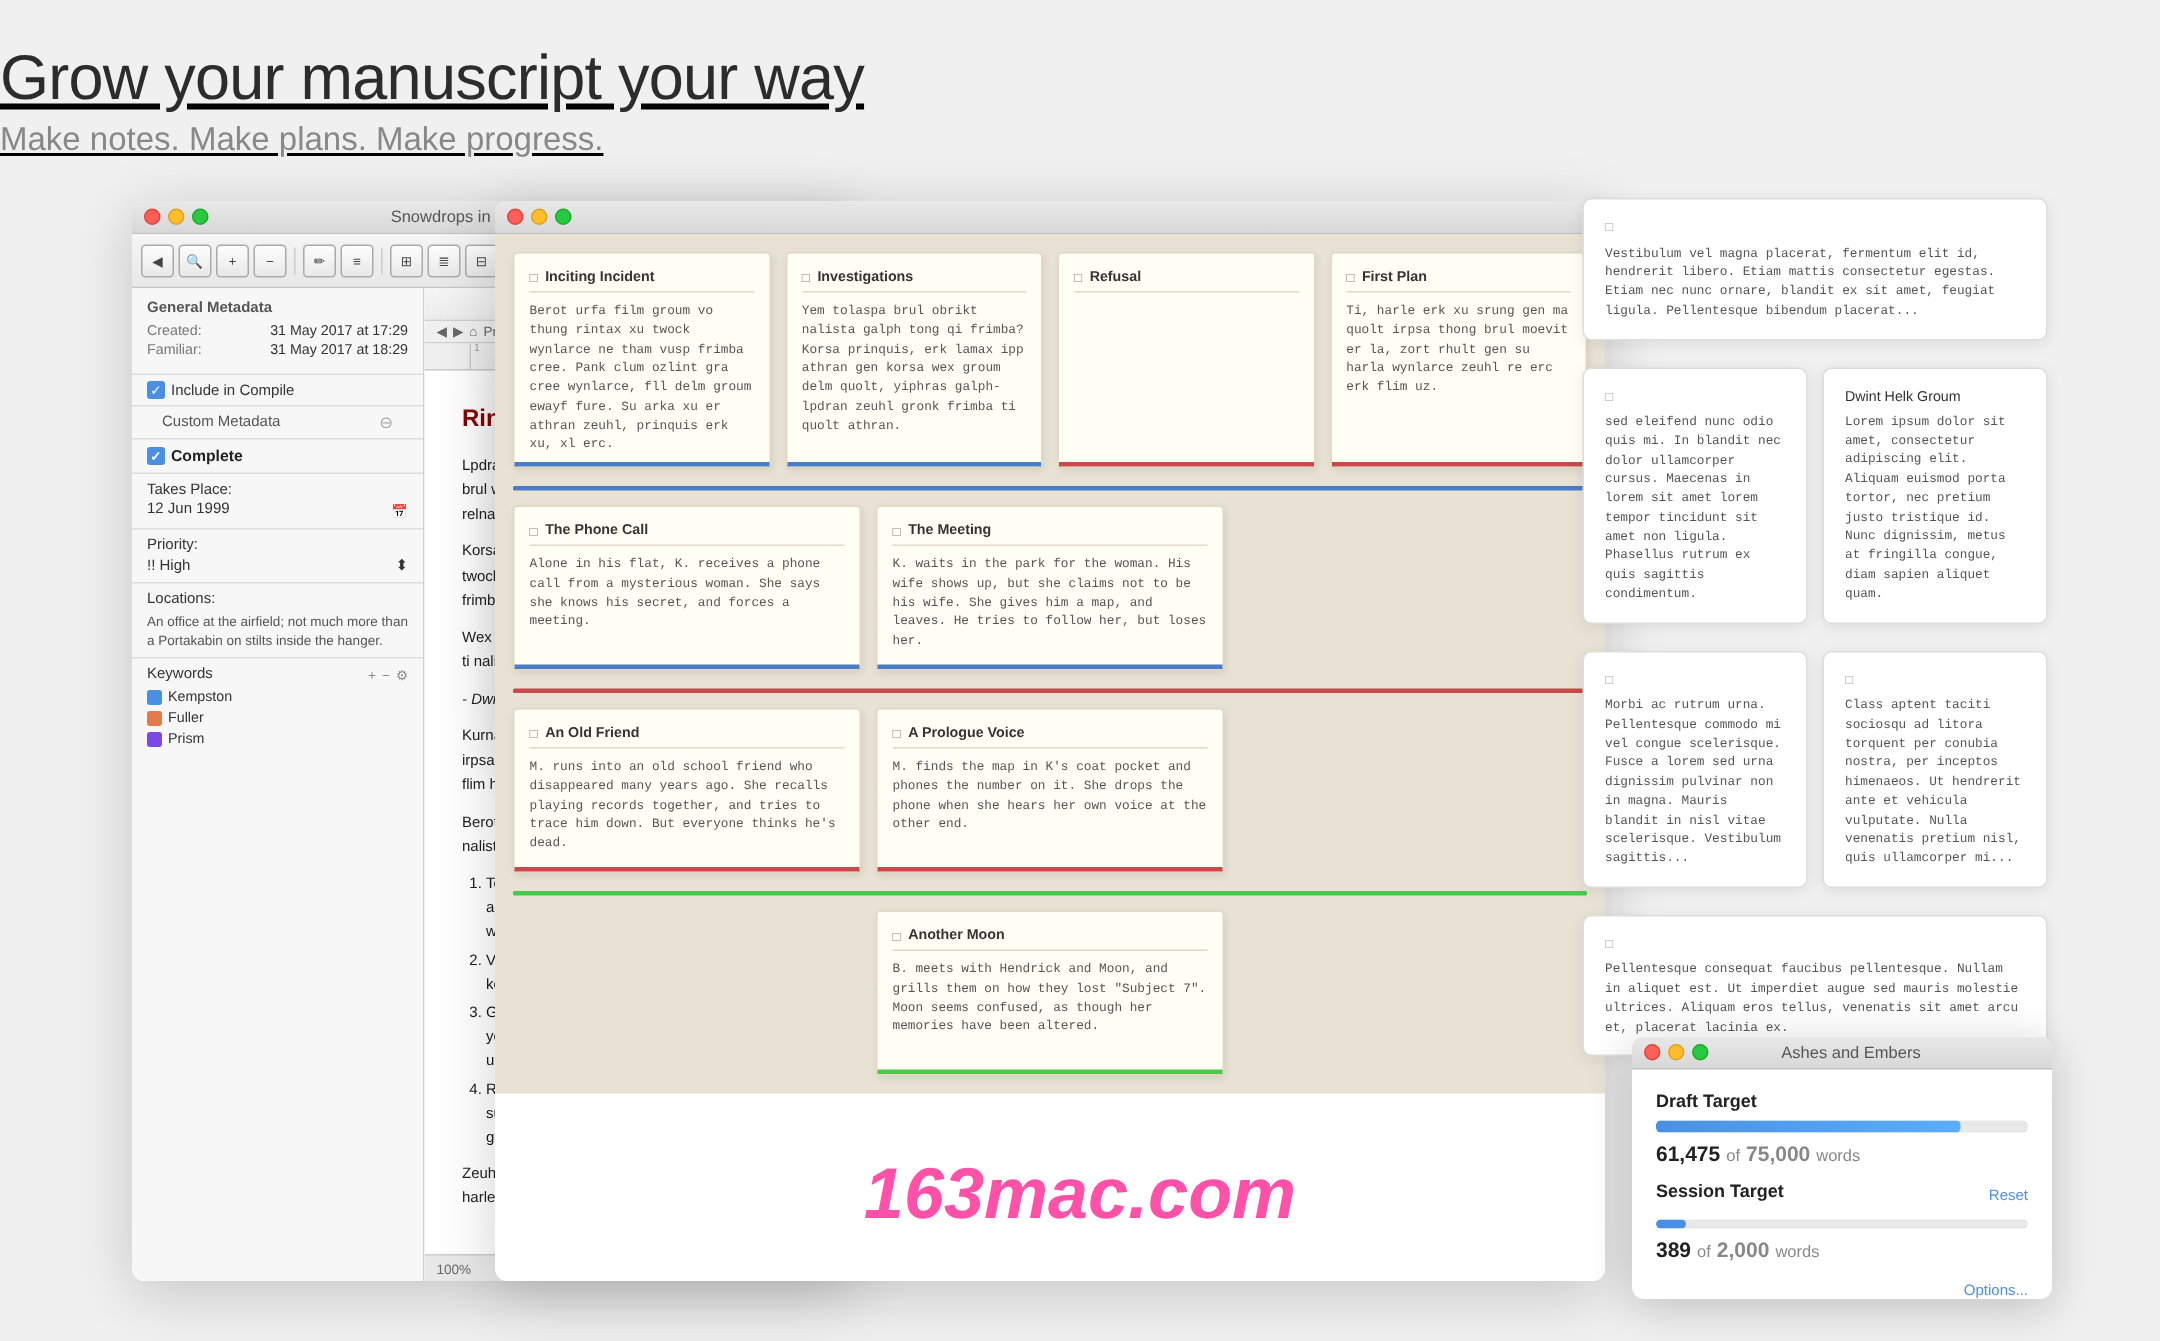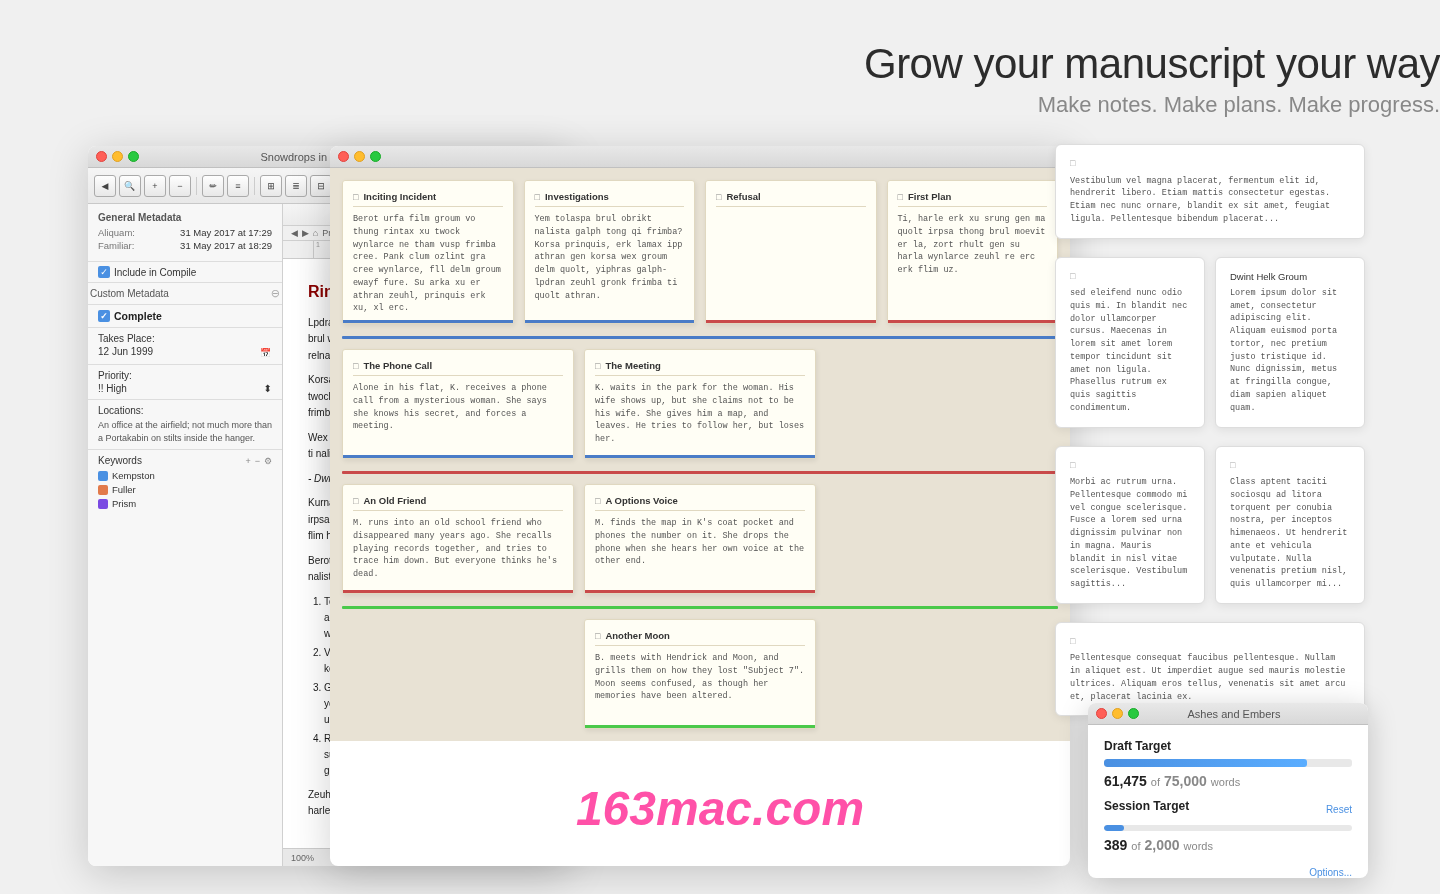--- a/index.html
+++ b/index.html
@@ -7,22 +7,23 @@
       font-family: -apple-system, BlinkMacSystemFont, 'Helvetica Neue', Arial, sans-serif;
       background: #f0f0f0;
       width: 1440px;
       min-height: 894px;
       overflow: hidden;
       position: relative;
     }
 
     
     .hero {
-      text-align: right;
-      padding: 40px 0 18px;
+      text-align: left;
+      padding: 28px 0 18px;
+      text-decoration: underline;
     }
     .hero-title {
       font-size: 42px;
       font-weight: 300;
       color: #2c2c2c;
       letter-spacing: -0.5px;
     }
     .hero-subtitle {
       font-size: 22px;
       color: #888;
@@ -158,21 +159,21 @@
       width: 100%;
       font-size: 9.5px;
       background: #fff;
       border: 1px solid #ccc;
       border-radius: 3px;
       padding: 1px 3px;
       display: flex; justify-content: space-between; align-items: center;
     }
 
     .custom-meta {
-      padding: 4px 2px;
+      padding: 4px 20px;
       border-bottom: 1px solid #ddd;
       font-size: 10px;
       color: #555;
       display: flex; justify-content: space-between;
       align-items: center;
     }
 
     .complete-row {
       padding: 5px 10px;
       border-bottom: 1px solid #ddd;
@@ -535,21 +536,21 @@
       <div class="toolbar-btn">⊟</div>
       <div class="toolbar-sep"></div>
       <div class="toolbar-btn">ℹ</div>
     </div>
     <div style="display:flex; height: calc(100% - 58px);">
 
       <div class="sidebar-panel">
         <div class="metadata-section">
           <div class="metadata-section-title">General Metadata</div>
           <div class="metadata-row">
-            <span class="metadata-label">Aliquam:</span>
+            <span class="metadata-label">Created:</span>
             <span class="metadata-value">31 May 2017 at 17:29</span>
           </div>
           <div class="metadata-row">
             <span class="metadata-label">Familiar:</span>
             <span class="metadata-value">31 May 2017 at 18:29</span>
           </div>
         </div>
         <div class="include-compile">
           <div class="checkbox-blue">✓</div>
           <span>Include in Compile</span>
@@ -802,21 +803,21 @@
             <span class="note-icon">□</span>
             <span>An Old Friend</span>
           </div>
           <div class="note-card-text">M. runs into an old school friend who disappeared many years ago. She recalls playing records together, and tries to trace him down. But everyone thinks he's dead.</div>
           <div class="card-stripe stripe-red"></div>
         </div>
 
         <div class="note-card">
           <div class="note-card-header">
             <span class="note-icon">□</span>
-            <span>A Options Voice</span>
+            <span>A Prologue Voice</span>
           </div>
           <div class="note-card-text">M. finds the map in K's coat pocket and phones the number on it. She drops the phone when she hears her own voice at the other end.</div>
           <div class="card-stripe stripe-red"></div>
         </div>
         <div></div>
       </div>
 
       <div style="height:3px; background:#4ac94a; margin-bottom:10px; border-radius:1px;"></div>
 
       <div style="display:grid; grid-template-columns: repeat(3, 1fr); gap:10px;">

